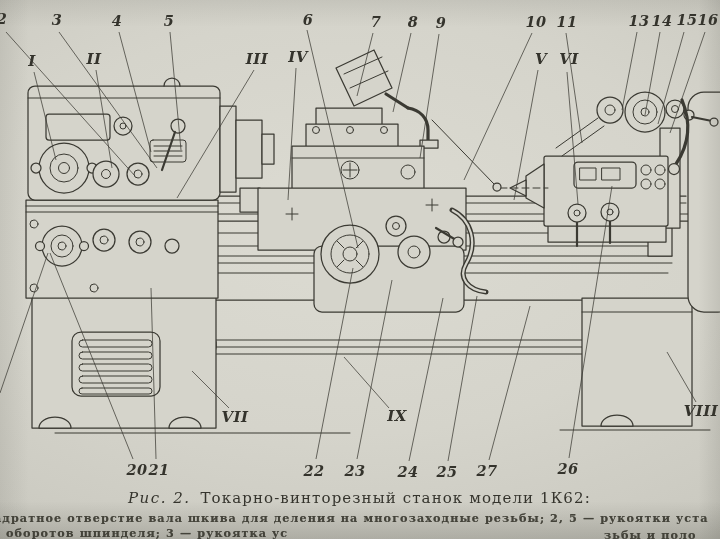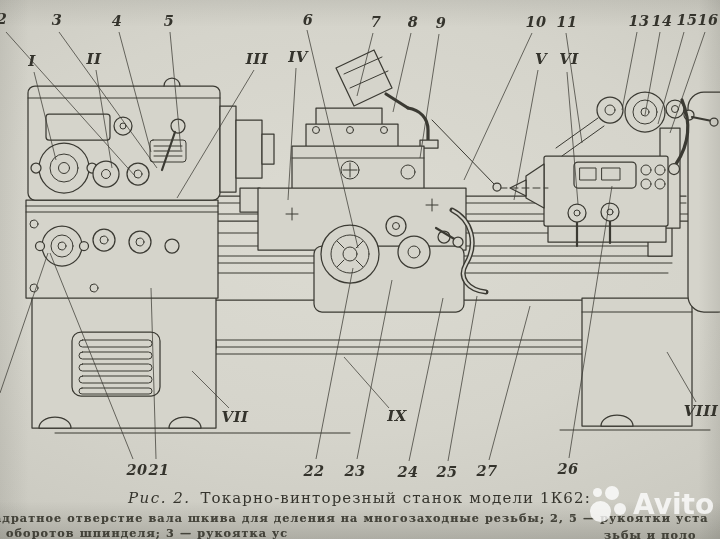--- a/index.html
+++ b/index.html
@@ -279,29 +279,20 @@
         <line x1="0" y1="393" x2="48" y2="253"></line>
       </g>
   </svg>
 
   <div class="caption"><span class="cap-prefix">Рис. 2.</span><span class="cap-text">Токарно-винторезный станок модели 1К62:</span></div>
 
   <div class="legend l1">адратное отверстие вала шкива для деления на многозаходные резьбы; 2, 5 — рукоятки уста</div>
   <div class="legend l2a">оборотов шпинделя; 3 — рукоятка ус</div>
   <div class="legend l2b">зьбы и поло</div>
 
-  <div class="watermark">
-    <span class="wm-logo">
-        <i class="c1"></i>
-        <i class="c2"></i>
-        <i class="c3"></i>
-        <i class="c4"></i>
-      </span>
-    <span class="wm-text">Avito</span>
-  </div>
 
   <div id="vignette"></div>
 <div class="callout num" style="left: 2px; top: 18px;">2</div>
     <div class="callout num" style="left: 57px; top: 19px;">3</div>
     <div class="callout num" style="left: 117px; top: 20px;">4</div>
     <div class="callout num" style="left: 169px; top: 20px;">5</div>
     <div class="callout num" style="left: 308px; top: 19px;">6</div>
     <div class="callout num" style="left: 376px; top: 21px;">7</div>
     <div class="callout num" style="left: 413px; top: 21px;">8</div>
     <div class="callout num" style="left: 441px; top: 22px;">9</div>

